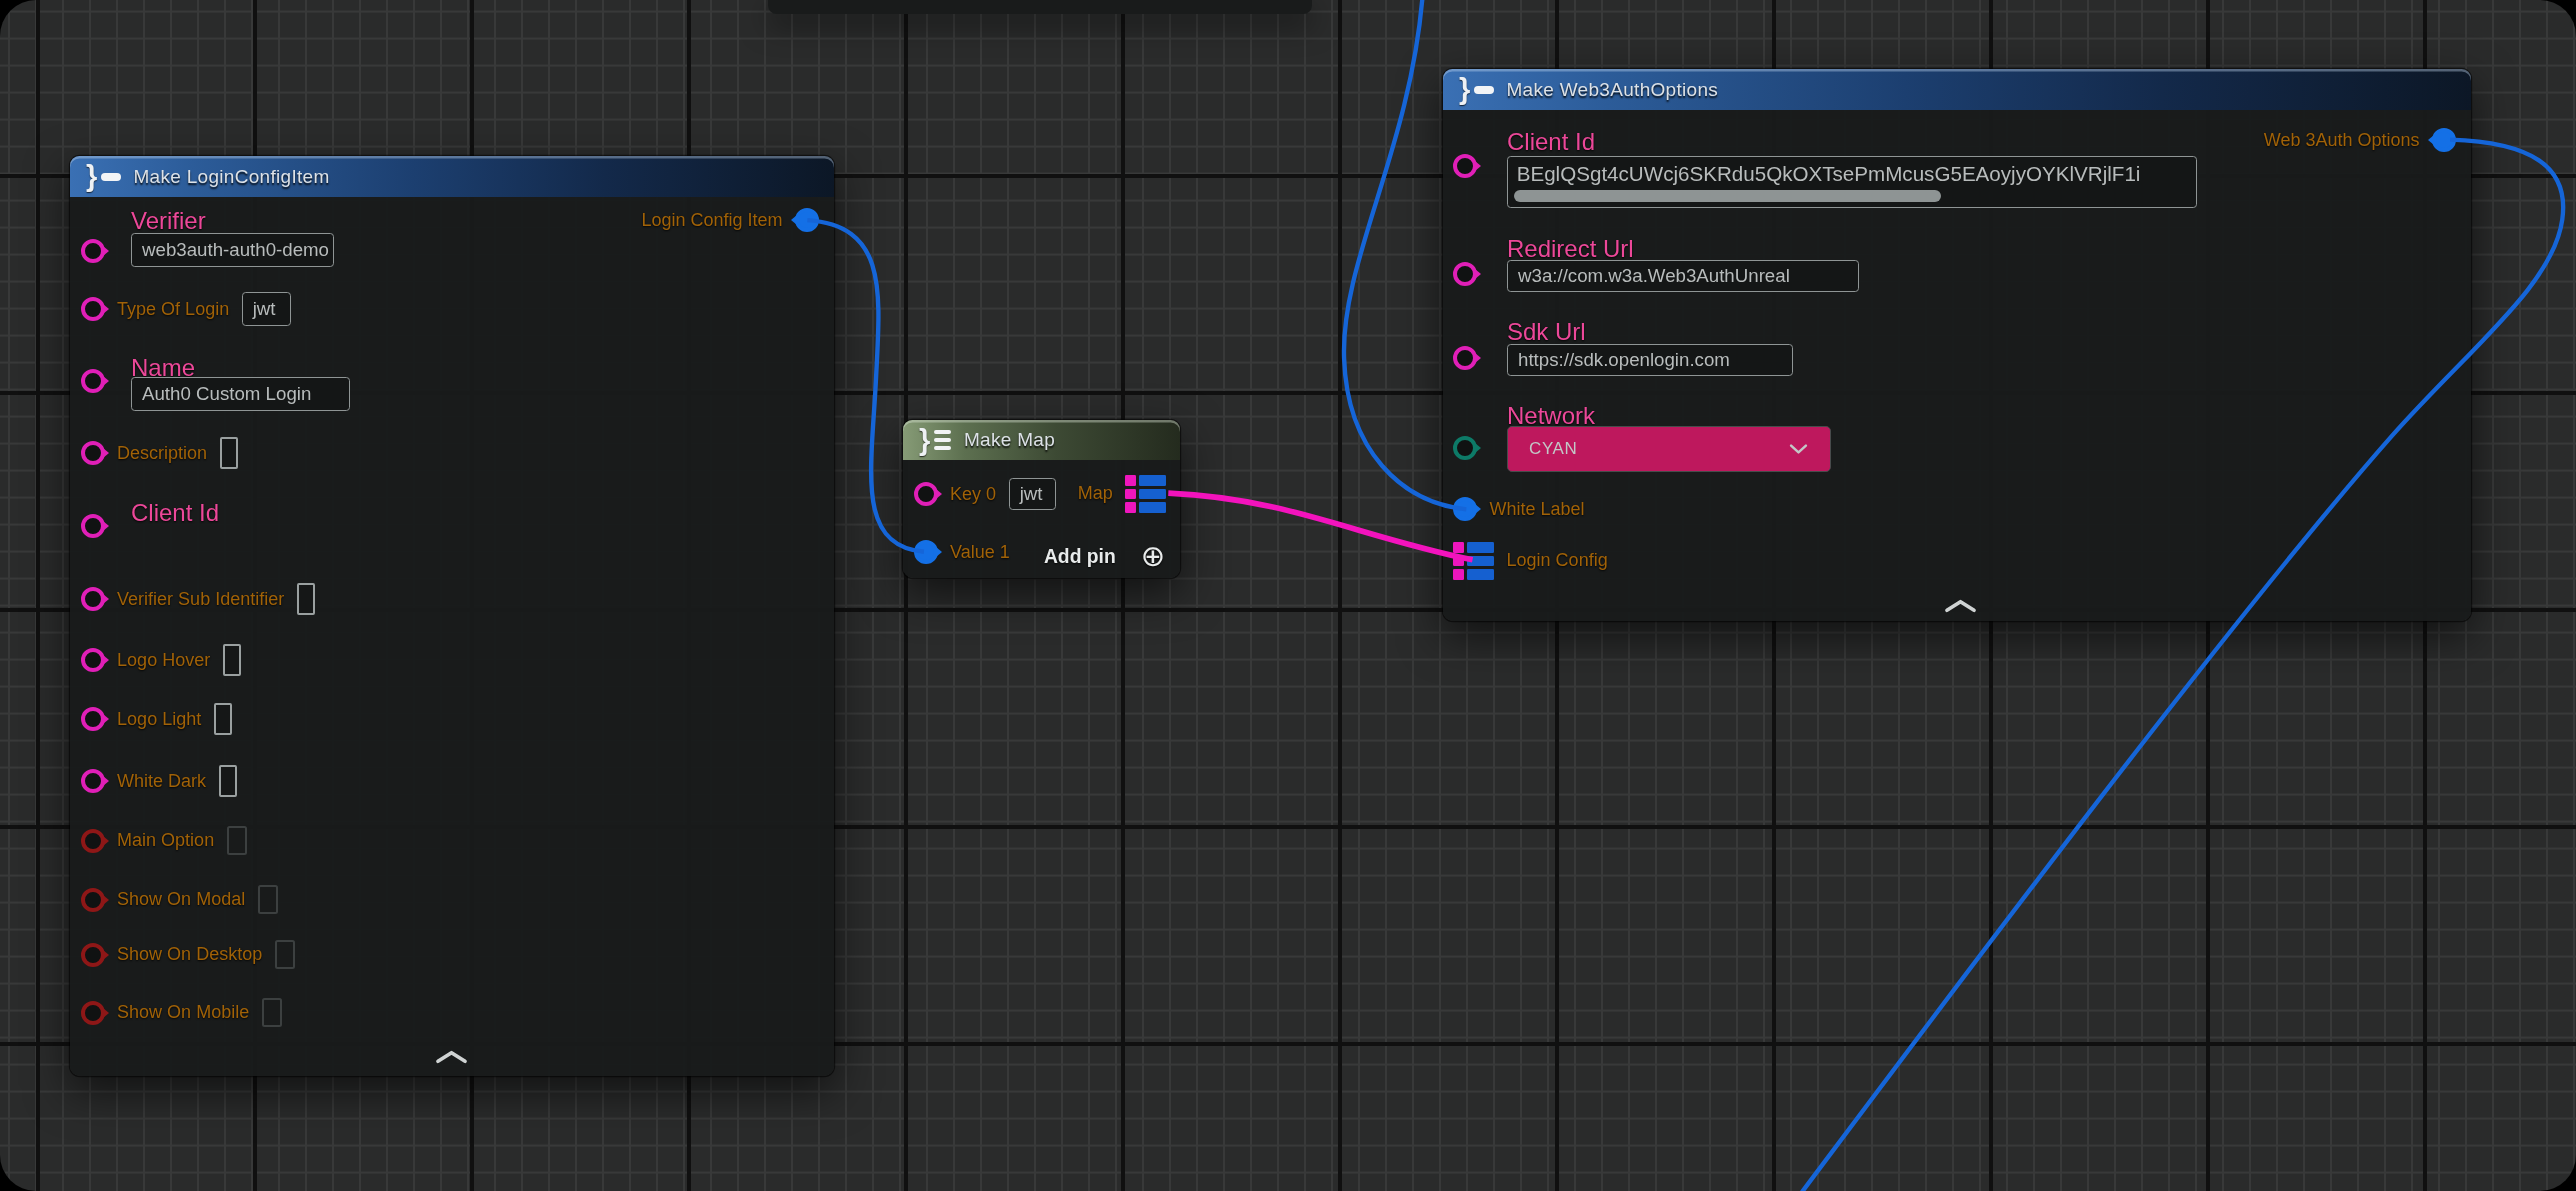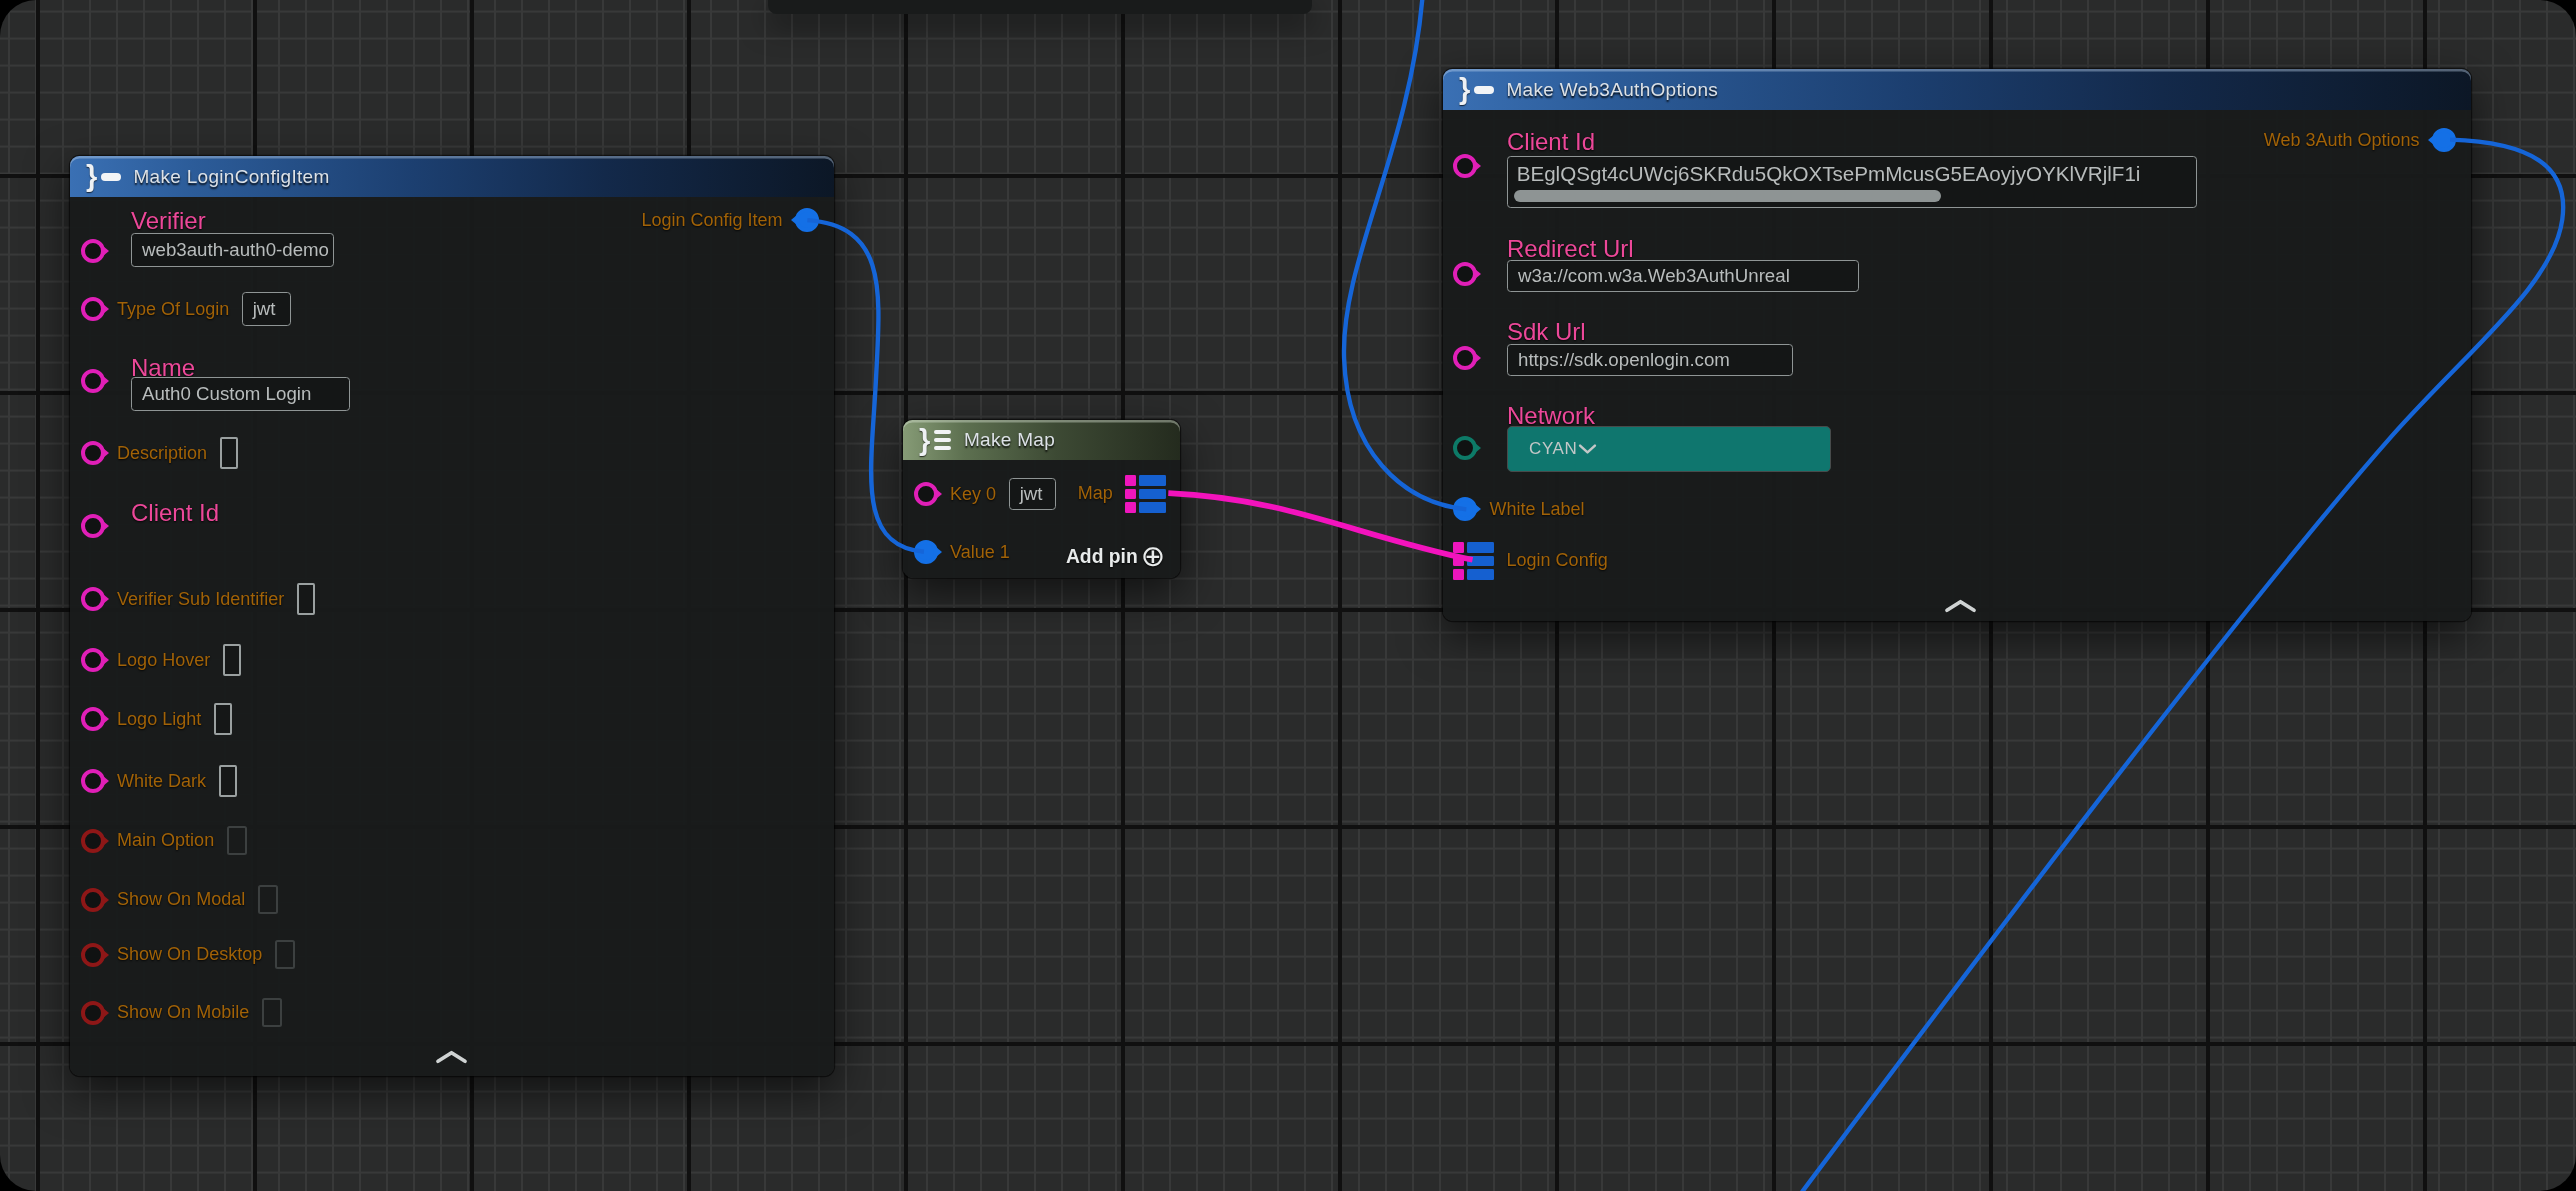--- a/index.html
+++ b/index.html
@@ -47,25 +47,25 @@
   .lbl{font-size:18px;color:#a16207;text-shadow:0 1.2px 1.9px rgba(0,0,0,.85);white-space:nowrap;}
   .slabel{position:absolute;font-size:24px;color:#ec4899;text-shadow:0 1.2px 1.9px rgba(0,0,0,.85);white-space:nowrap;}
   .field{position:absolute;background:#141616;border:1.9px solid #8f9595;border-radius:3.7px;
     color:#b8bcbc;font-size:18.7px;display:flex;align-items:center;padding:0 10px;box-sizing:border-box;white-space:nowrap;overflow:hidden;}
   .minifield{width:18.7px;height:32px;background:#151717;border:2.5px solid #9aa0a0;border-radius:1.9px;box-sizing:border-box;flex:0 0 auto;}
   .boolbox{width:20px;height:29px;background:#191b1b;border:2.5px solid #3c4040;border-radius:2.5px;box-sizing:border-box;flex:0 0 auto;}
   .bigfield{position:absolute;background:#141616;border:1.9px solid #8f9595;border-radius:3.7px;
     box-sizing:border-box;display:flex;flex-direction:column;overflow:hidden;}
   .bigfield .txt{color:#b8bcbc;font-size:20.6px;white-space:nowrap;padding:5px 8.7px 0 8.7px;}
   .bigfield .sbar{height:13.7px;width:62%;background:#8e9494;border-radius:6.9px;margin:3.7px 0 5px 6.2px;}
-  .dd{position:absolute;background:#0f766e;border:1.9px solid #474b4b;border-radius:5px;box-sizing:border-box;
-    display:flex;align-items:center;justify-content:flex-start;padding:0 21px;color:#c3c7c7;font-size:17px;letter-spacing:0.6px;}
+  .dd{position:absolute;background:#be185d;border:1.9px solid #474b4b;border-radius:5px;box-sizing:border-box;
+    display:flex;align-items:center;justify-content:space-between;padding:0 21px;color:#c3c7c7;font-size:17px;letter-spacing:0.6px;}
   .chev{position:absolute;}
   .outrow{position:absolute;display:flex;align-items:center;gap:12.5px;flex-direction:row;}
-  .addpin{position:absolute;display:flex;align-items:center;gap:3px;color:#e8ebeb;font-size:19.3px;font-weight:700;text-shadow:0 1.2px 1.9px rgba(0,0,0,.85);}
+  .addpin{position:absolute;display:flex;align-items:center;gap:25px;color:#e8ebeb;font-size:19.3px;font-weight:700;text-shadow:0 1.2px 1.9px rgba(0,0,0,.85);}
   .addpin .plus{font-size:29px;font-weight:400;line-height:1;color:#e8ebeb;}
   #wires{position:absolute;inset:0;z-index:5;pointer-events:none;}
   #topnode{position:absolute;left:768px;top:0;width:544px;height:13.7px;background:#191b1b;
     border-radius:0 0 8.7px 8.7px;box-shadow:0 10px 29px rgba(0,0,0,.55);z-index:3;}
 </style>
 </head>
 <body>
 
 <div id="viewport">
 

